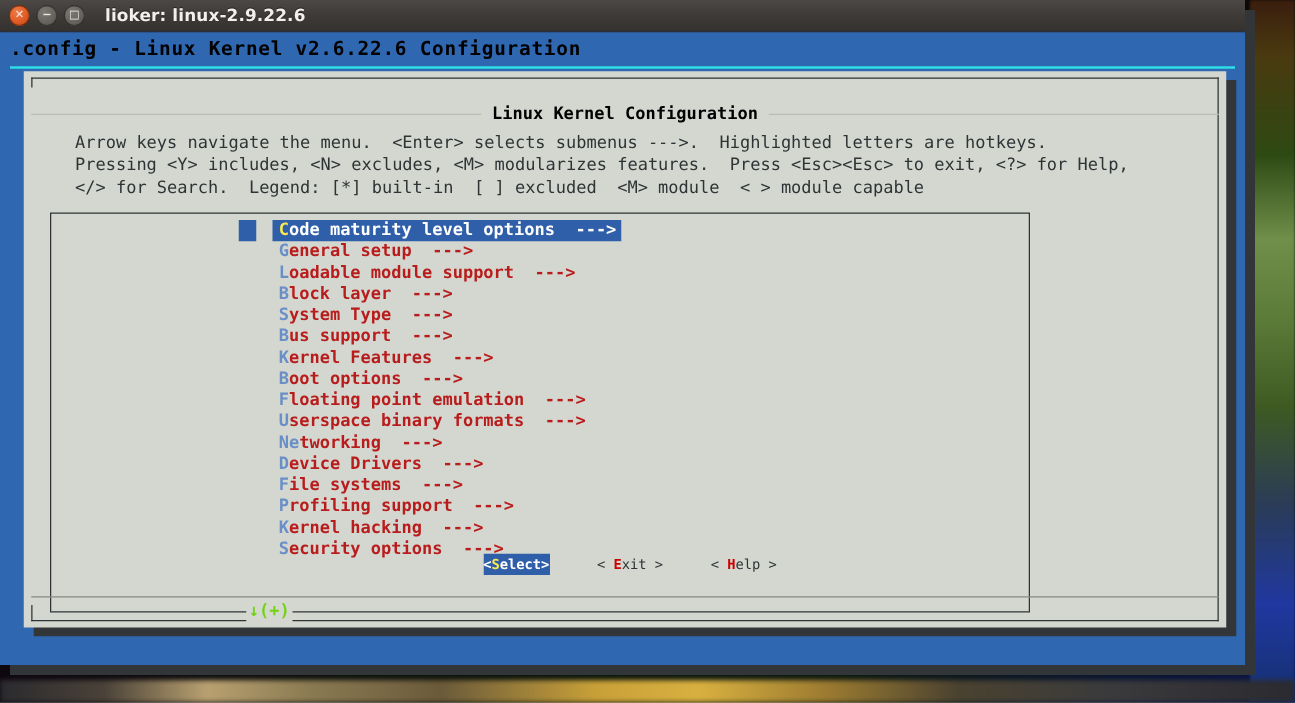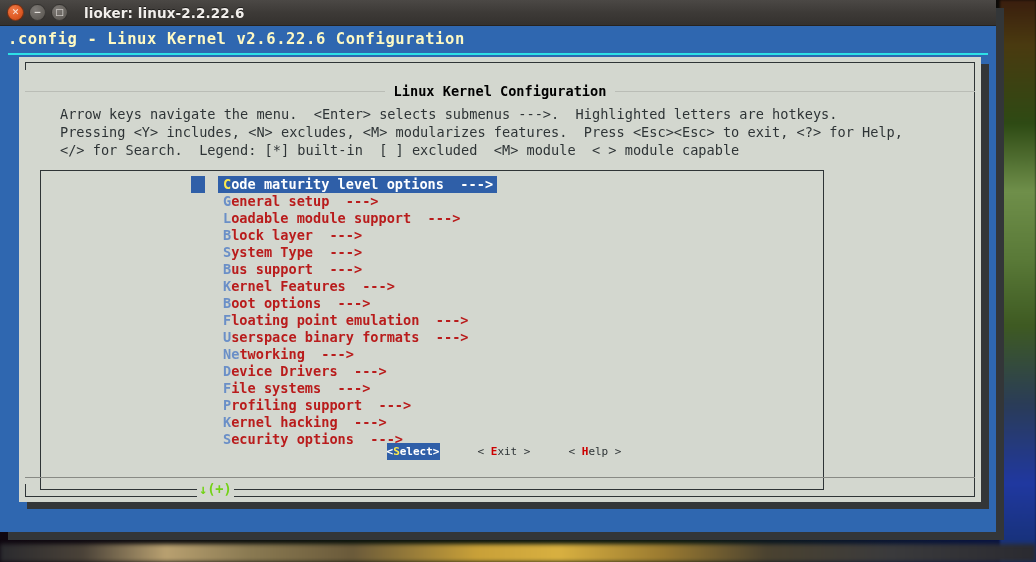--- a/index.html
+++ b/index.html
@@ -86,21 +86,21 @@
   }
 
   
   #terminal {
     position: absolute; left: 0; top: 26px;
     width: 996px; height: 506px;
     background: #2f67b0;
   }
   #menubar-line {
     position: absolute; left: 8px; top: 4px;
-    color: #fef9c3;
+    color: #000000;
     font-size: 15.5px; font-weight: bold;
     letter-spacing: .6px;
     white-space: pre;
   }
   #menubar-rule {
     position: absolute; left: 8px; top: 27px; width: 980px; height: 2px;
     background: #2ee0e6;
   }
 
   
@@ -238,21 +238,21 @@
   <div id="titlebar">
     <div class="wbtn close">
       <span class="glyph">✕</span>
     </div>
     <div class="wbtn min">
       <span class="glyph">−</span>
     </div>
     <div class="wbtn max">
       <span class="glyph">□</span>
     </div>
-    <div id="win-title">lioker: linux-2.2.22.6</div>
+    <div id="win-title">lioker: linux-2.9.22.6</div>
   </div>
 
   <div id="terminal">
 
     <div id="menubar-line">.config - Linux Kernel v2.6.22.6 Configuration</div>
     <div id="menubar-rule"></div>
 
     <div id="dialog-shadow"></div>
 
     <div id="dialog">

